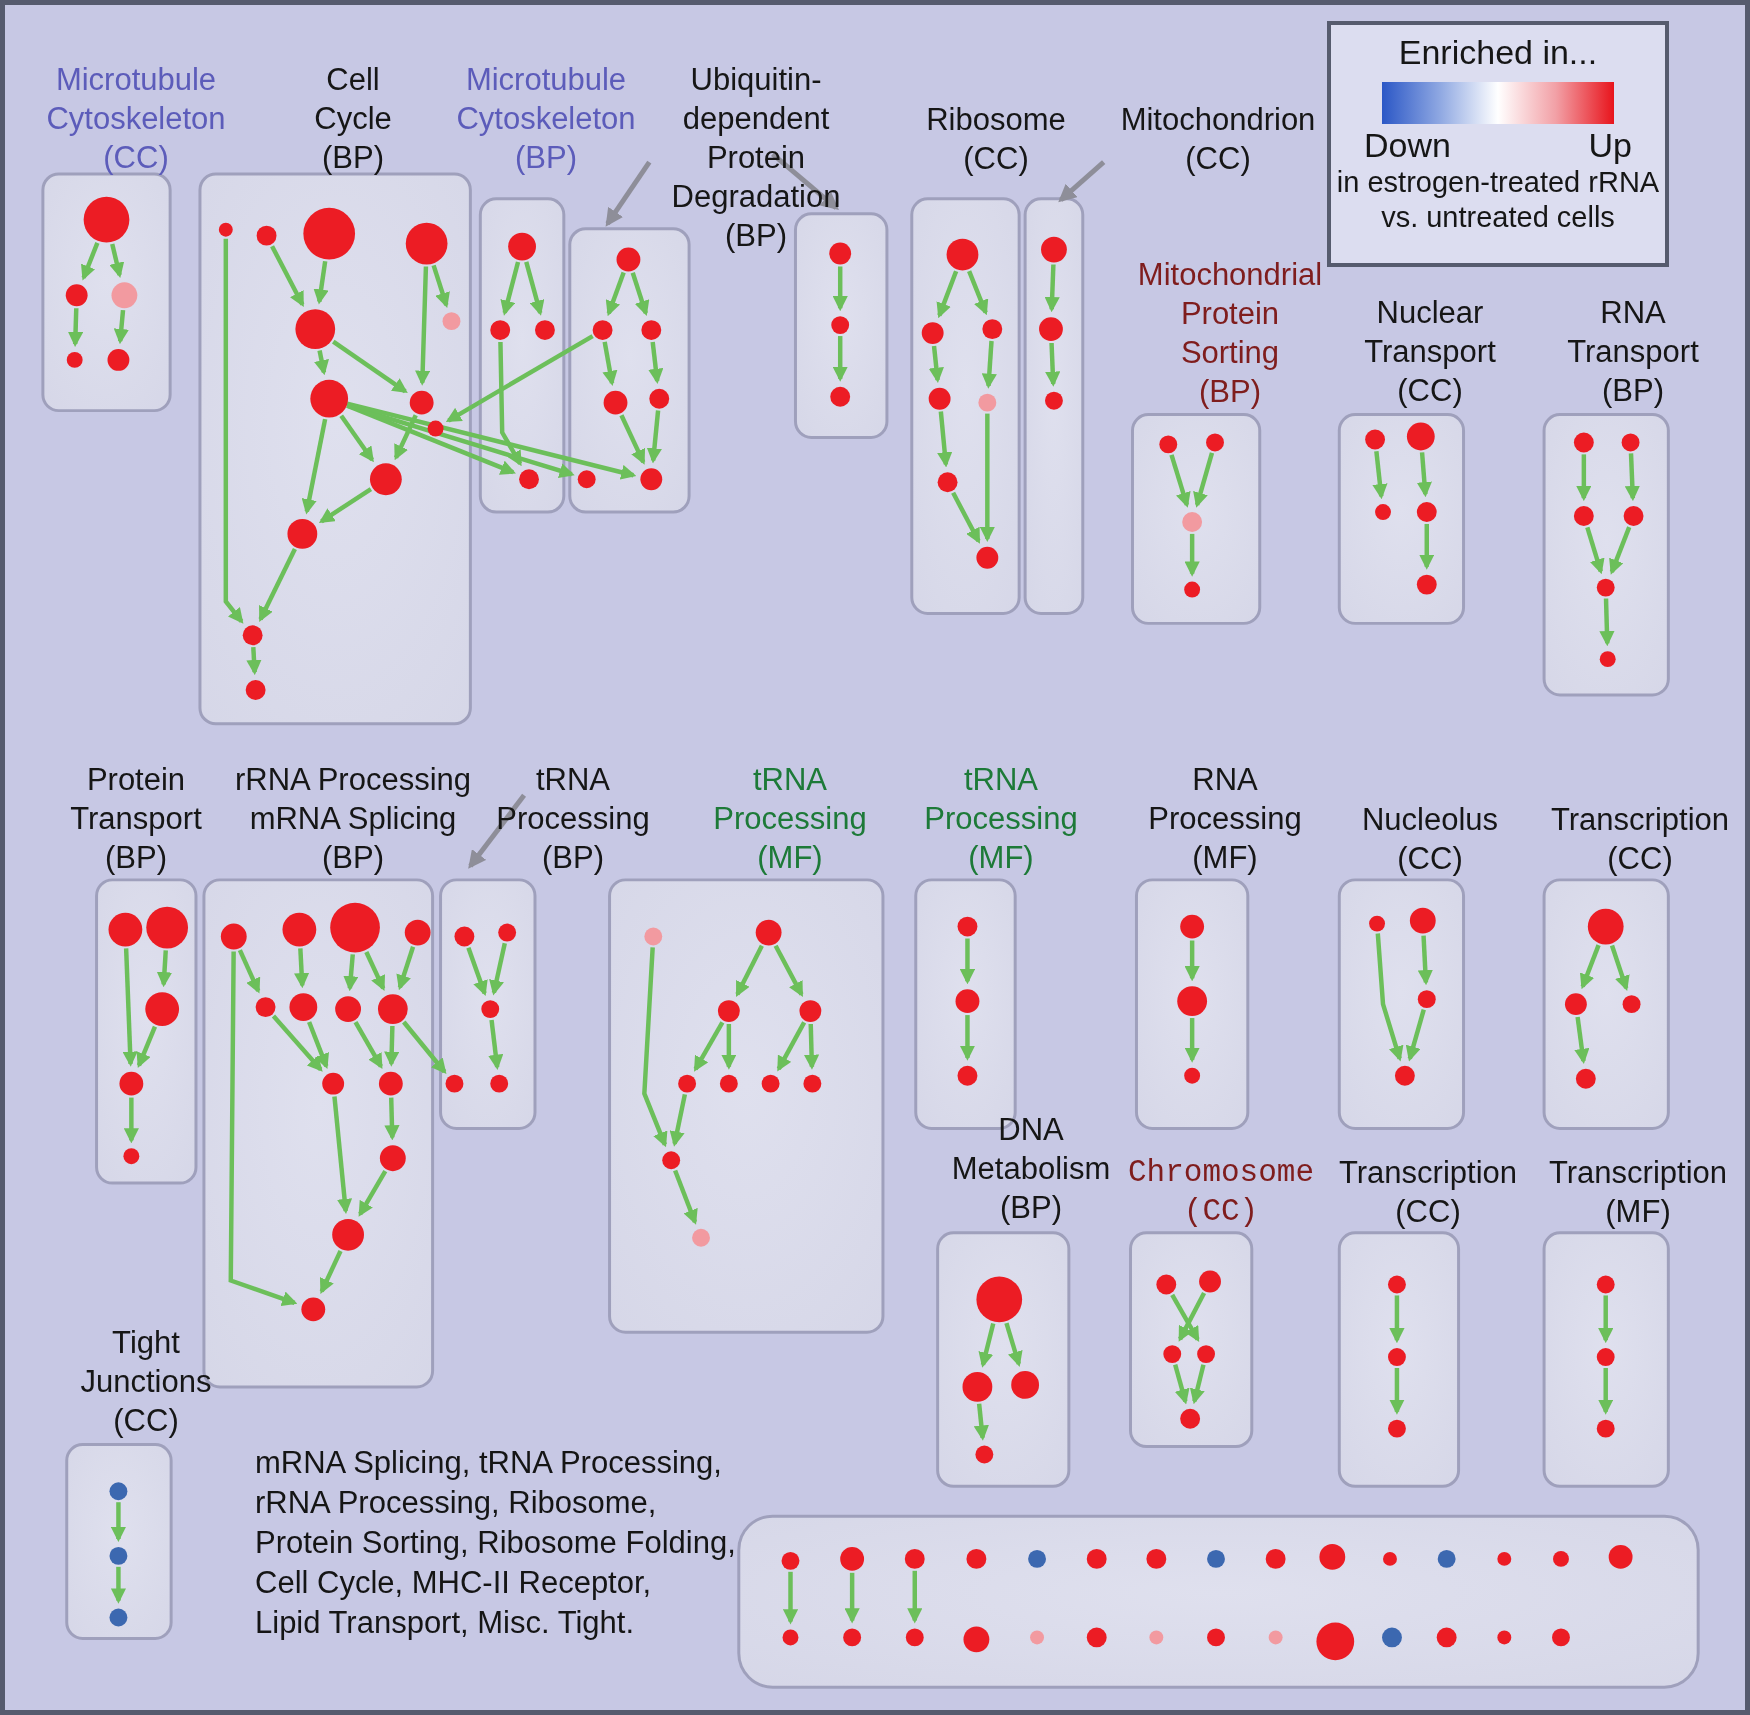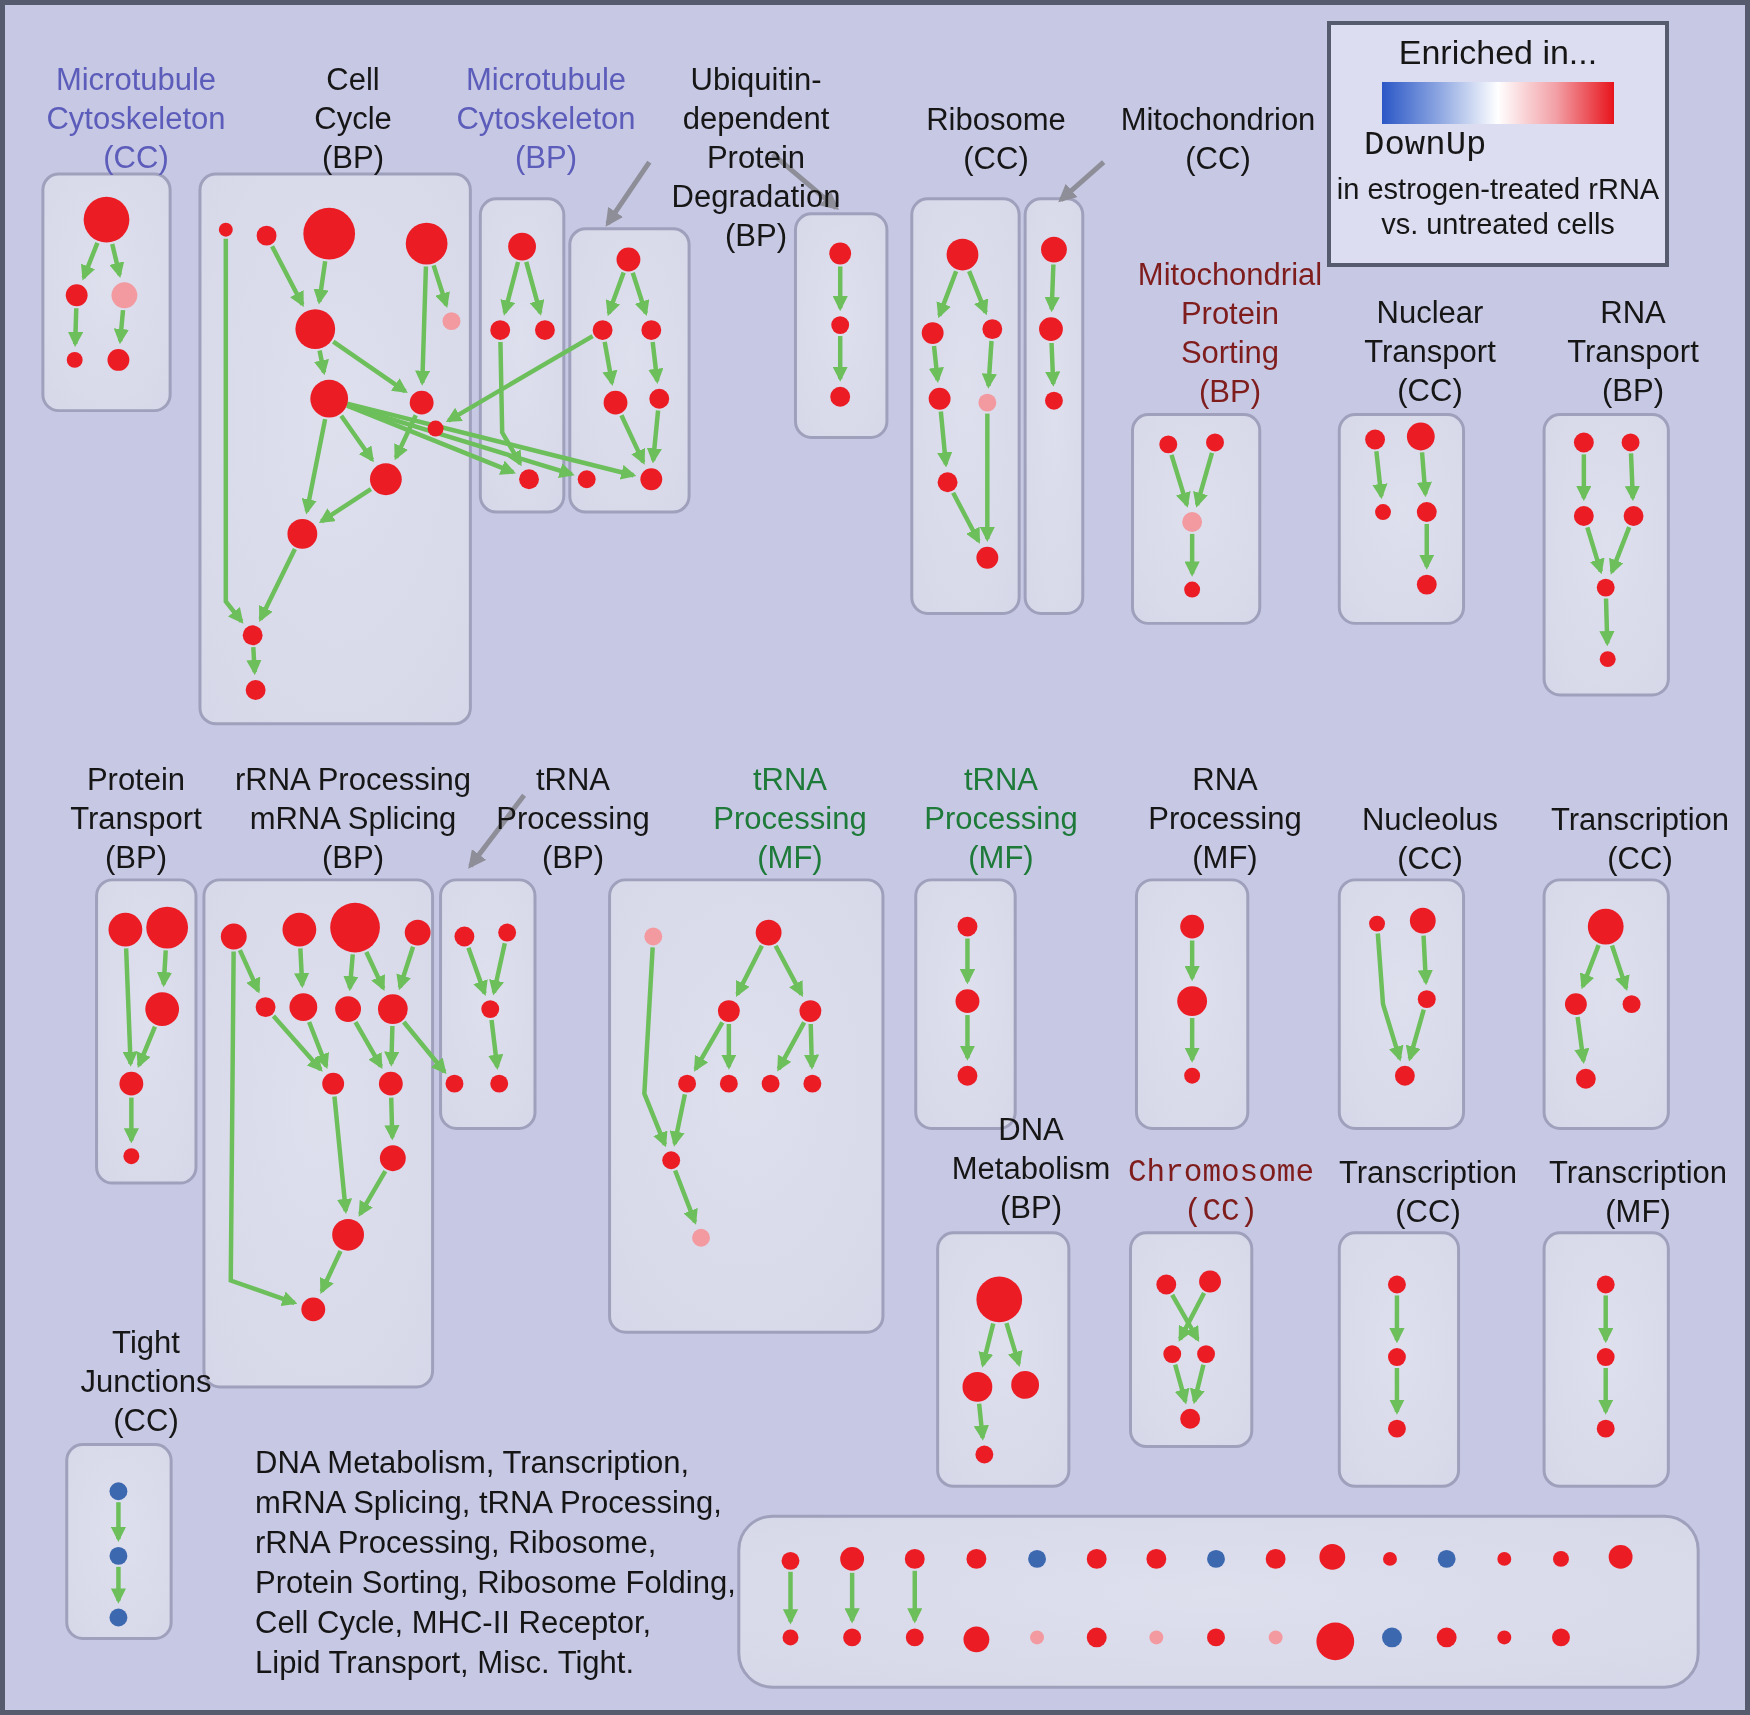--- a/index.html
+++ b/index.html
@@ -29,24 +29,23 @@
     width: 342px; height: 246px;
     box-sizing: border-box;
     border: 4px solid #565b6e;
     background: #dcddf0;
     text-align: center;
     color: #161616;
   }
   .legend-title { font-size: 34px; margin-top: 8px; }
   .legend-gradient { width: 232px; height: 42px; margin: 10px auto 0; }
   .legend-updown {
-    display: flex; justify-content: flex-start;
-    width: 268px; margin: 2px auto 8px;
+    display: flex; justify-content: space-between;
+    width: 268px; margin: 2px auto 0;
     font-size: 34px;
-    font-family: Liberation Mono, monospace;
   }
   .legend-sub { font-size: 29px; line-height: 35px; }
   .notes {
     position: absolute;
     font-size: 31px; line-height: 40px;
     color: #151515;
     text-align: left;
     white-space: nowrap;
   }
 </style>
@@ -478,20 +477,19 @@
     <div id="legend-gradient" class="legend-gradient" style="background: linear-gradient(90deg, rgb(43, 87, 198), rgb(143, 168, 226), rgb(255, 255, 255), rgb(242, 160, 166), rgb(232, 20, 28));"></div>
     <div class="legend-updown">
       <span>Down</span>
       <span>Up</span>
     </div>
     <div class="legend-sub">in estrogen-treated rRNA</div>
     <div class="legend-sub">vs. untreated cells</div>
   </div>
 
   <div id="notes" class="notes" style="left: 250px; top: 1438px;">
-      <div>DNA Metabolism, Transcription,</div>
       <div>mRNA Splicing, tRNA Processing,</div>
       <div>rRNA Processing, Ribosome,</div>
       <div>Protein Sorting, Ribosome Folding,</div>
       <div>Cell Cycle, MHC-II Receptor,</div>
       <div>Lipid Transport, Misc. Tight.</div>
     </div>
 </div>
 
 </body></html>

